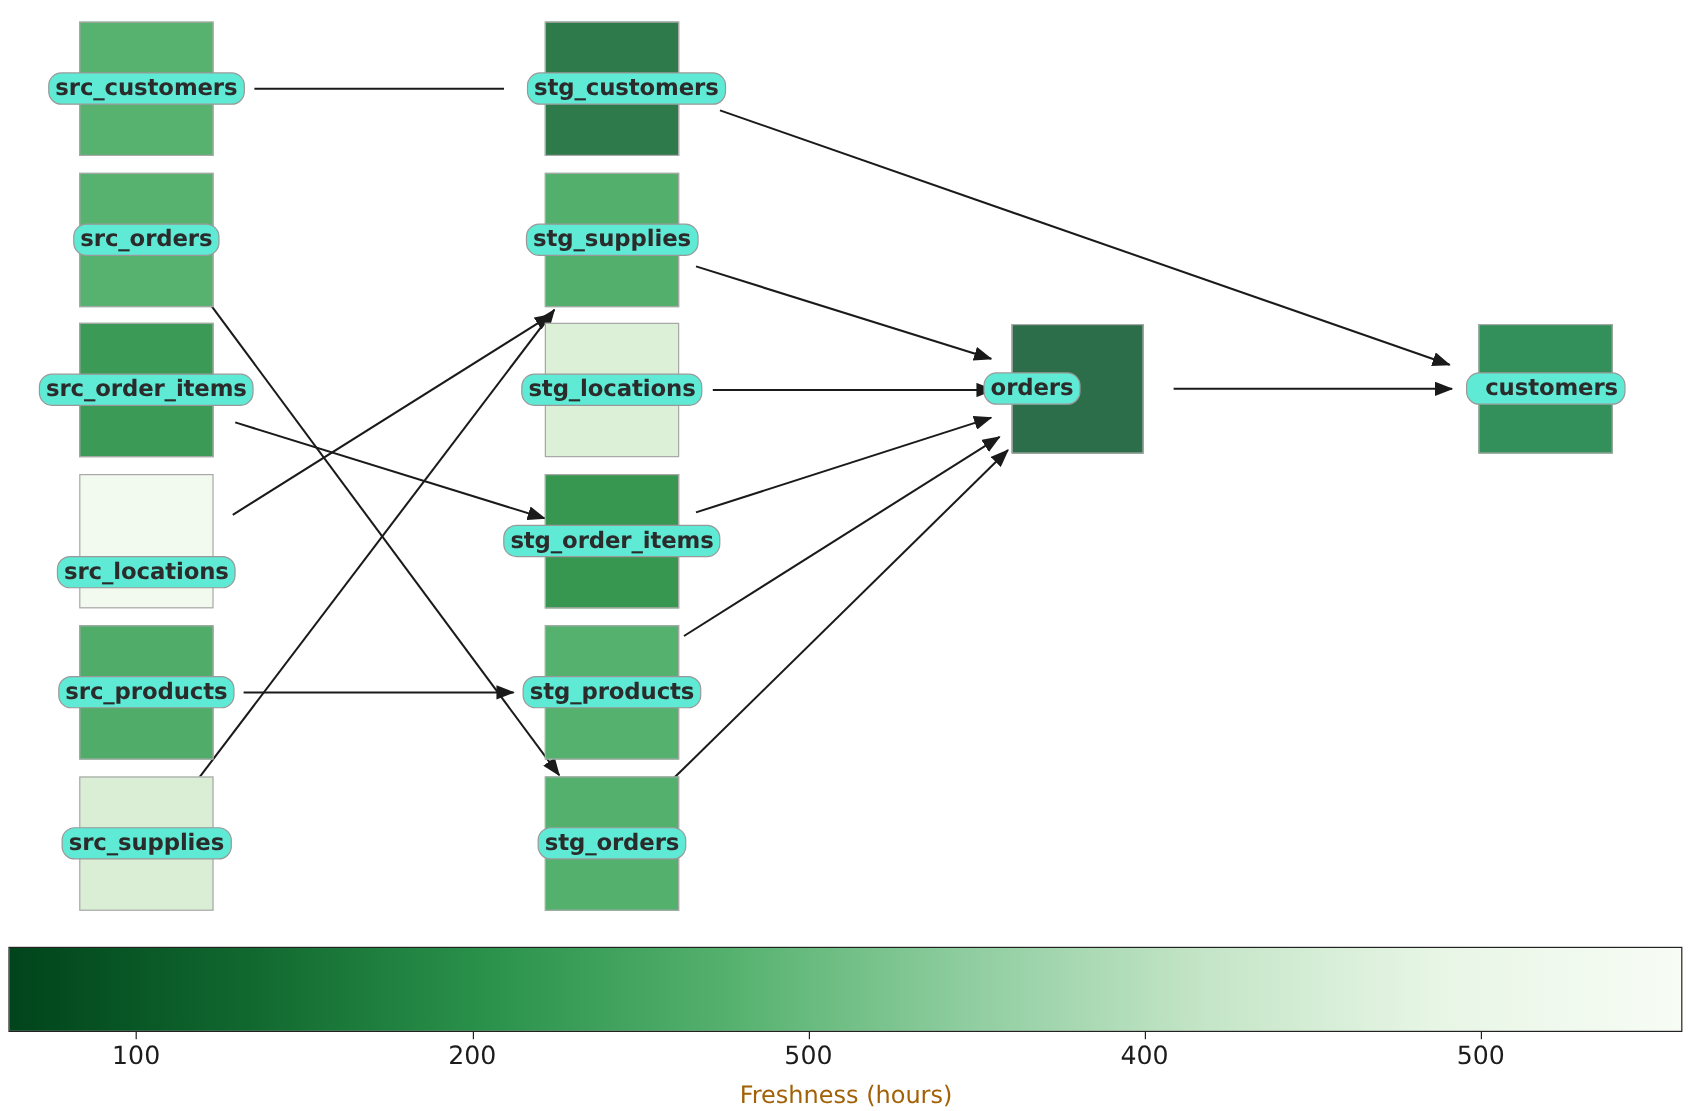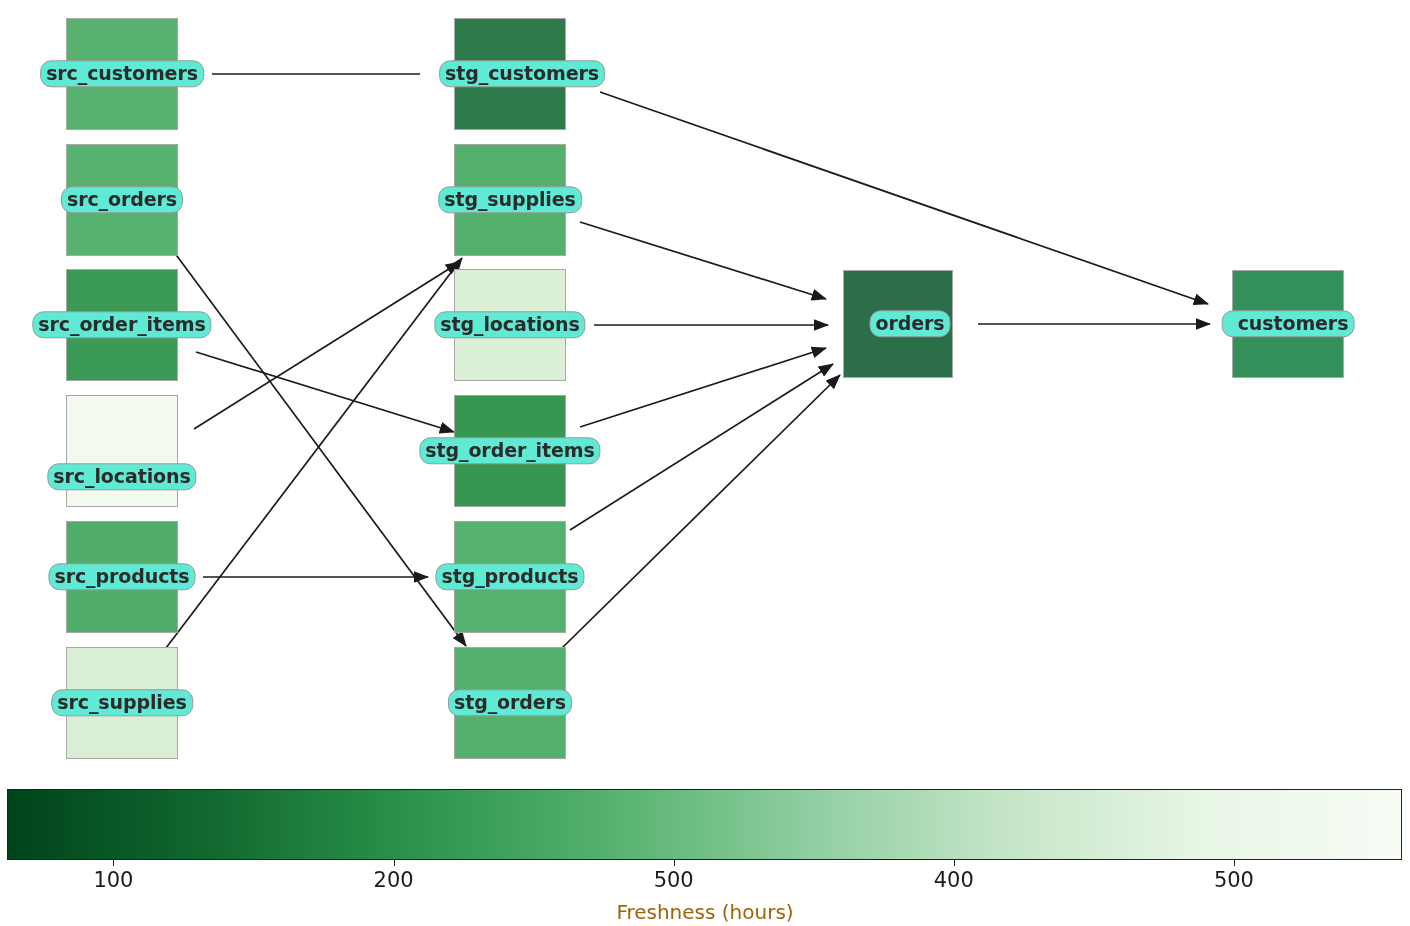--- a/index.html
+++ b/index.html
@@ -155,21 +155,21 @@
         <div class="node-label" style="left: 510px; top: 200px; border-color: rgb(153, 153, 153);">stg_supplies</div>
         <div class="node" style="left: 454px; top: 269px; width: 112px; height: 112px; background: rgb(220, 239, 215); border-color: rgb(168, 168, 168);"></div>
         <div class="node-label" style="left: 510px; top: 325px; border-color: rgb(153, 153, 153);">stg_locations</div>
         <div class="node" style="left: 454px; top: 395px; width: 112px; height: 112px; background: rgb(55, 150, 79); border-color: rgb(168, 168, 168);"></div>
         <div class="node-label" style="left: 510px; top: 451px; border-color: rgb(153, 153, 153);">stg_order_items</div>
         <div class="node" style="left: 454px; top: 521px; width: 112px; height: 112px; background: rgb(85, 177, 110); border-color: rgb(168, 168, 168);"></div>
         <div class="node-label" style="left: 510px; top: 577px; border-color: rgb(153, 153, 153);">stg_products</div>
         <div class="node" style="left: 454px; top: 647px; width: 112px; height: 112px; background: rgb(84, 176, 109); border-color: rgb(168, 168, 168);"></div>
         <div class="node-label" style="left: 510px; top: 703px; border-color: rgb(153, 153, 153);">stg_orders</div>
         <div class="node" style="left: 843px; top: 270px; width: 110px; height: 108px; background: rgb(44, 110, 74); border-color: rgb(168, 168, 168);"></div>
-        <div class="node-label" style="left: 910px; top: 324px; border-color: rgb(153, 153, 153);">orders</div>
+        <div class="node-label" style="left: 860px; top: 324px; border-color: rgb(153, 153, 153);">orders</div>
         <div class="node" style="left: 1232px; top: 270px; width: 112px; height: 108px; background: rgb(51, 144, 90); border-color: rgb(168, 168, 168);"></div>
         <div class="node-label" style="left: 1288px; top: 324px; border-color: rgb(153, 153, 153); padding-left: 15px;">customers</div>
       </div>
 
   </div>
 
   <div id="colorbar-wrap">
     <div id="colorbar-bar" style="background: linear-gradient(to right, rgb(0, 68, 27), rgb(17, 104, 47), rgb(42, 146, 75), rgb(84, 177, 109), rgb(142, 205, 159), rgb(196, 229, 199), rgb(232, 246, 230), rgb(247, 252, 245));"></div>
     <div id="cb-ticks">
         <div class="cb-tick" style="left: 113.446px;"></div>

